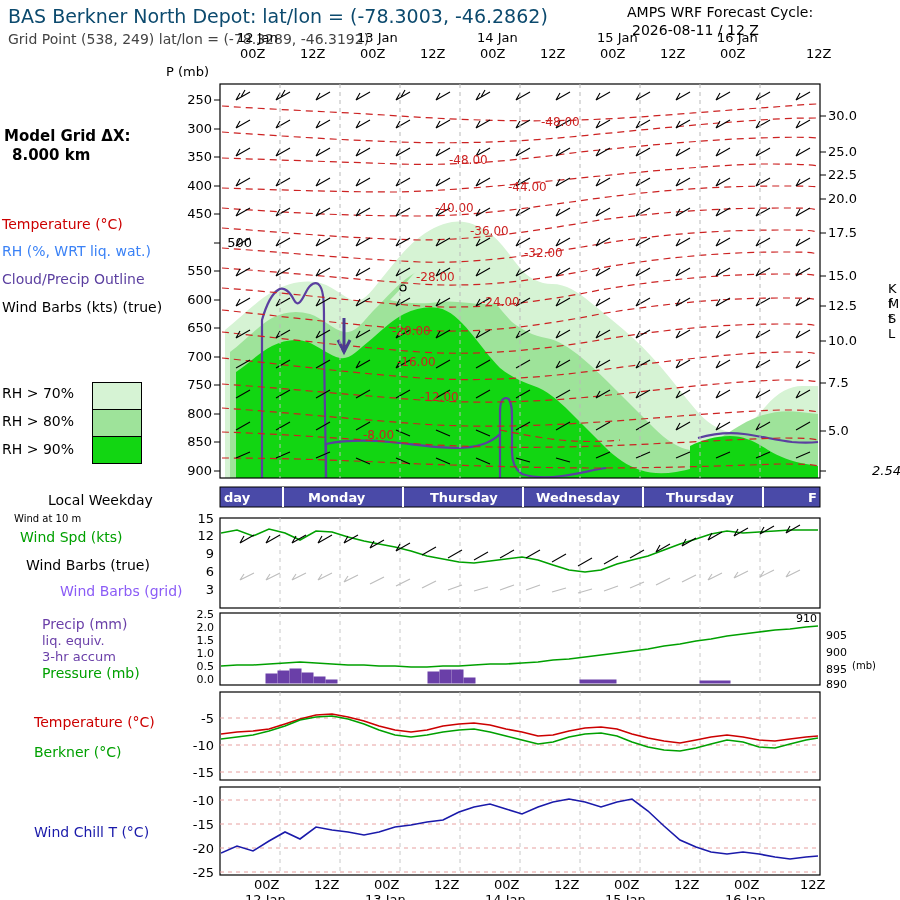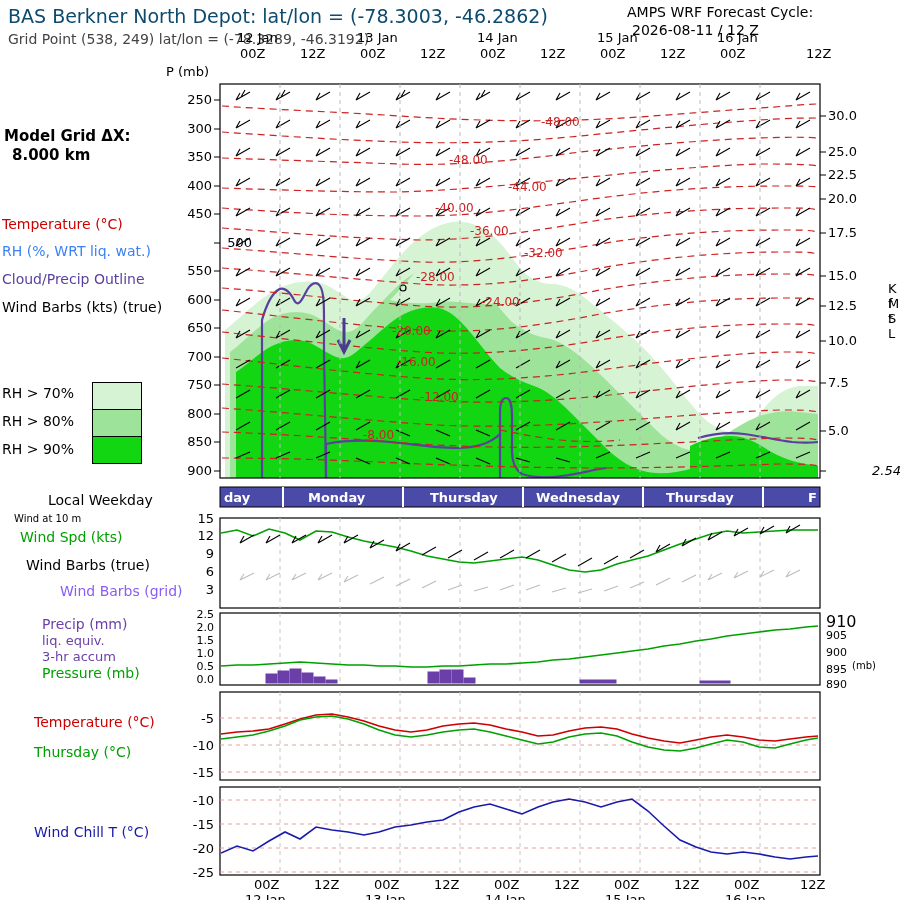--- a/index.html
+++ b/index.html
@@ -72,21 +72,21 @@
 <div class="abs leg" id="lbl-localwk">Local Weekday</div>
 <div class="abs" id="lbl-wind10">Wind at 10 m</div>
 <div class="abs leg" id="lbl-wspd">Wind Spd (kts)</div>
 <div class="abs leg" id="lbl-wbt">Wind Barbs (true)</div>
 <div class="abs leg" id="lbl-wbg">Wind Barbs (grid)</div>
 <div class="abs leg" id="lbl-precip">Precip (mm)</div>
 <div class="abs leg" id="lbl-precip2">liq. equiv.</div>
 <div class="abs leg" id="lbl-precip3">3-hr accum</div>
 <div class="abs leg" id="lbl-press">Pressure (mb)</div>
 <div class="abs leg" id="lbl-temp2">Temperature (°C)</div>
-<div class="abs leg" id="lbl-dewp">Thursday (°C)</div>
+<div class="abs leg" id="lbl-dewp">Berkner (°C)</div>
 <div class="abs leg" id="lbl-chill">Wind Chill T (°C)</div>
 
 <div class="abs" id="lbl-kft1">K f t</div>
 <div class="abs" id="lbl-kft2">M</div>
 <div class="abs" id="lbl-kft3">S L</div>
 <div class="abs" id="lbl-mb">(mb)</div>
 <div class="abs" id="lbl-p-mb">P (mb)</div>
 
 <svg width="900" height="900">
   <defs>
@@ -672,21 +672,21 @@
 <div class="tickr" style="left:186px;top:564px;width:28px;">6</div>
 <div class="tickr" style="left:186px;top:582px;width:28px;">3</div>
 
 <div class="tickr" style="left:184px;top:608px;width:30px;font-size:11px;">2.5</div>
 <div class="tickr" style="left:184px;top:621px;width:30px;font-size:11px;">2.0</div>
 <div class="tickr" style="left:184px;top:634px;width:30px;font-size:11px;">1.5</div>
 <div class="tickr" style="left:184px;top:647px;width:30px;font-size:11px;">1.0</div>
 <div class="tickr" style="left:184px;top:660px;width:30px;font-size:11px;">0.5</div>
 <div class="tickr" style="left:184px;top:673px;width:30px;font-size:11px;">0.0</div>
 
-<div class="tick" style="left:826px;top:612px;font-size:16px;text-align:center;">910</div>
+<div class="tick" style="left:796px;top:612px;font-size:11px;text-align:center;">910</div>
 <div class="tick" style="left:826px;top:629px;font-size:11px;">905</div>
 <div class="tick" style="left:826px;top:646px;font-size:11px;">900</div>
 <div class="tick" style="left:826px;top:663px;font-size:11px;">895</div>
 <div class="tick" style="left:826px;top:678px;font-size:11px;">890</div>
 
 <div class="tickr" style="left:184px;top:711px;width:30px;">-5</div>
 <div class="tickr" style="left:184px;top:738px;width:30px;">-10</div>
 <div class="tickr" style="left:184px;top:765px;width:30px;">-15</div>
 
 <div class="tickr" style="left:184px;top:793px;width:30px;">-10</div>

